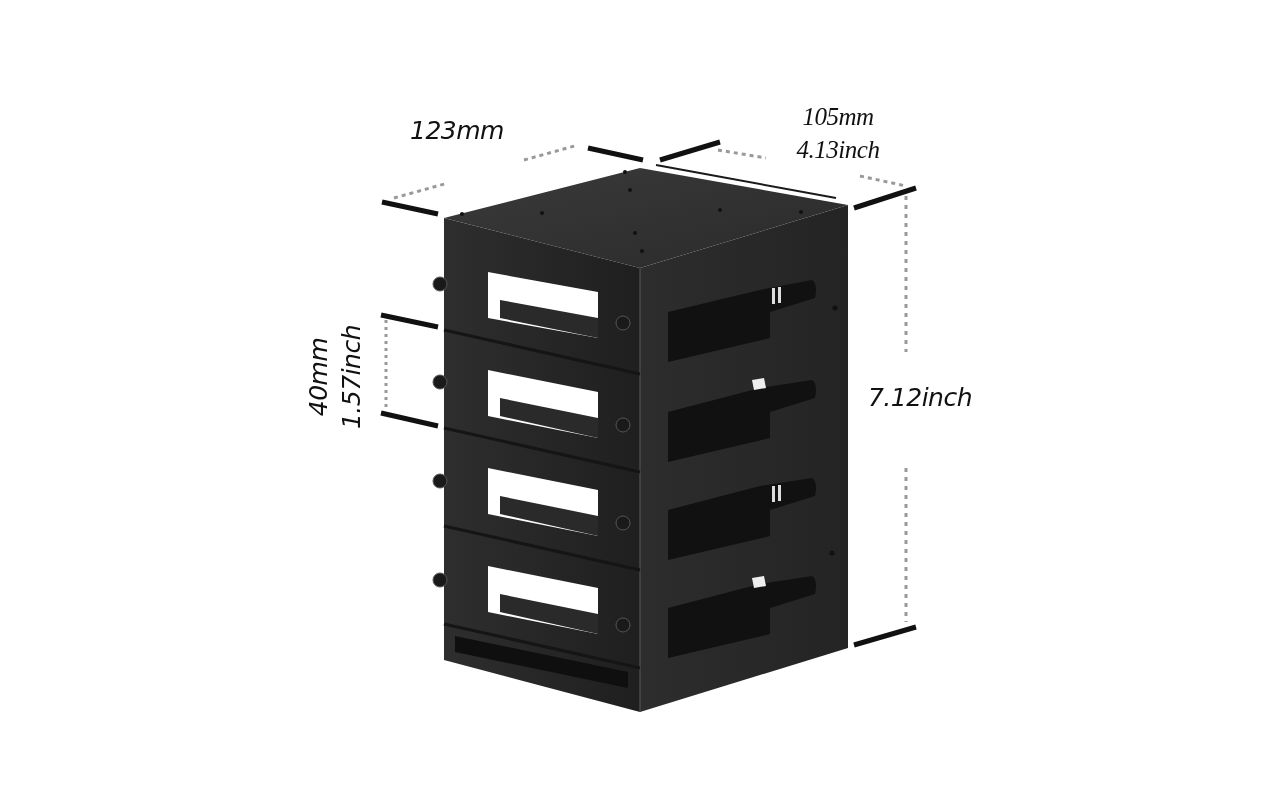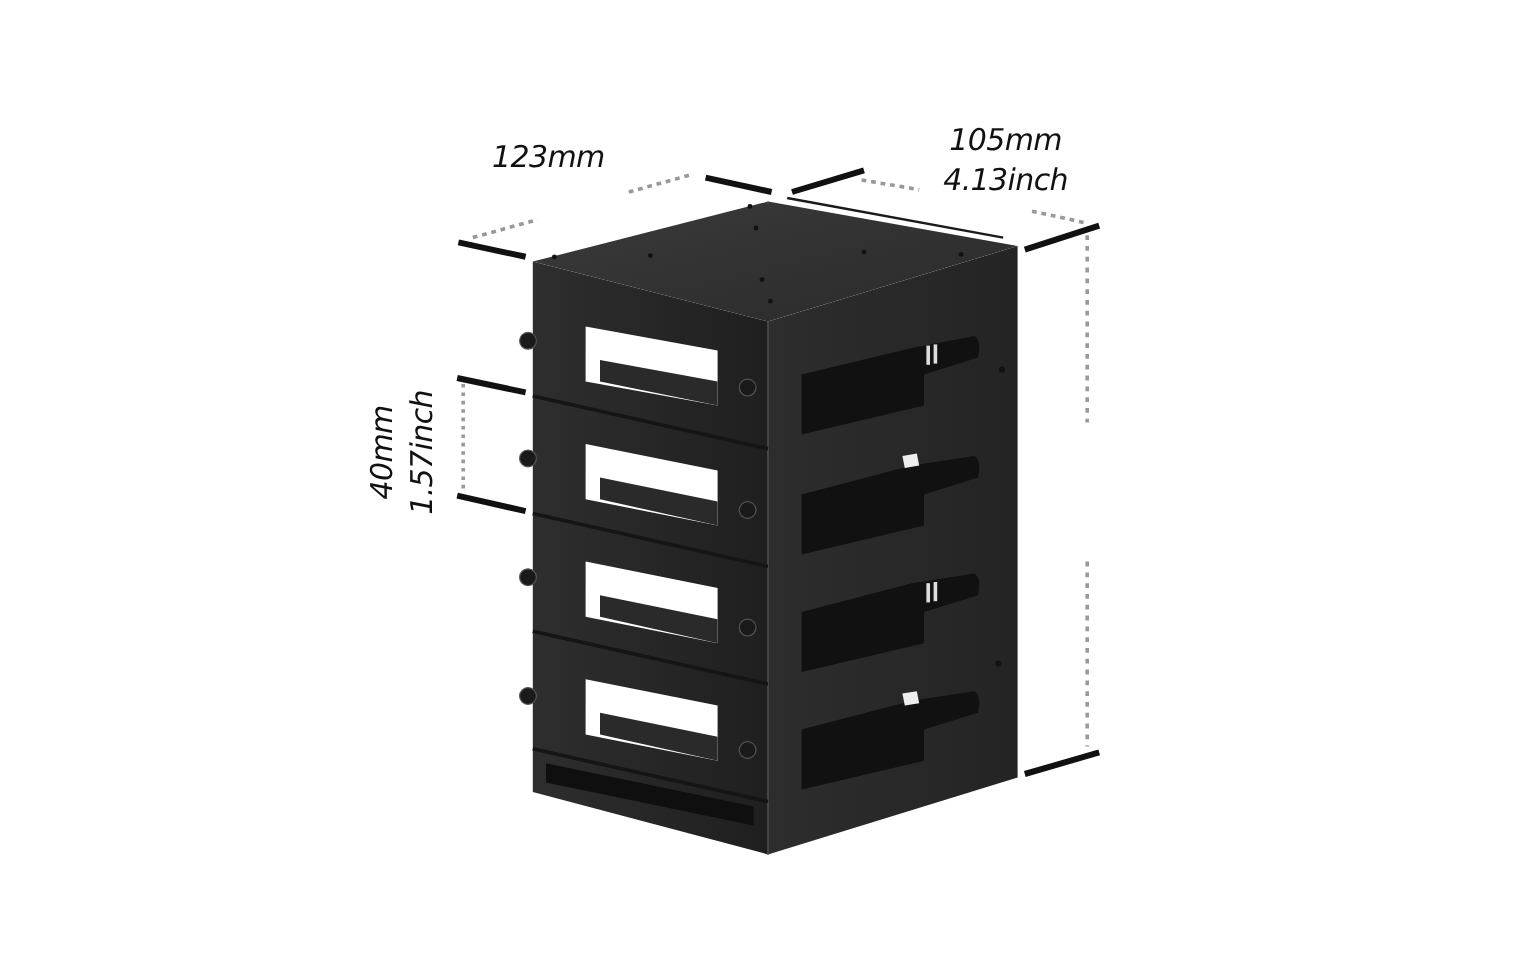--- a/index.html
+++ b/index.html
@@ -126,26 +126,27 @@
       <line x1="381" y1="315" x2="438" y2="327" stroke="#111" stroke-width="5"></line>
       <line x1="381" y1="413" x2="438" y2="426" stroke="#111" stroke-width="5"></line>
       <line x1="386" y1="320" x2="386" y2="410" stroke="#999" stroke-width="3" stroke-dasharray="3,4"></line>
     </g>
   </svg>
 
   <div class="label" style="left:392px; top:114px; width:130px;">
     <div>123mm</div>
   </div>
 
-  <div class="label" style="left:776px; top:100px; width:124px;">
+  <div class="label" style="left:776px; top:100px; width:124px;font-family:Liberation Serif, serif;">
     <div>105mm</div>
     <div>4.13inch</div>
   </div>
 
   <div class="label" style="left:858px; top:381px; width:124px;">
+    <div>7.12inch</div>
   </div>
 
   <div class="label" style="left:270px; top:344px; width:130px; transform: rotate(-90deg); transform-origin: center center;">
     <div>40mm</div>
     <div>1.57inch</div>
   </div>
 
 </div>
 
 </body></html>

